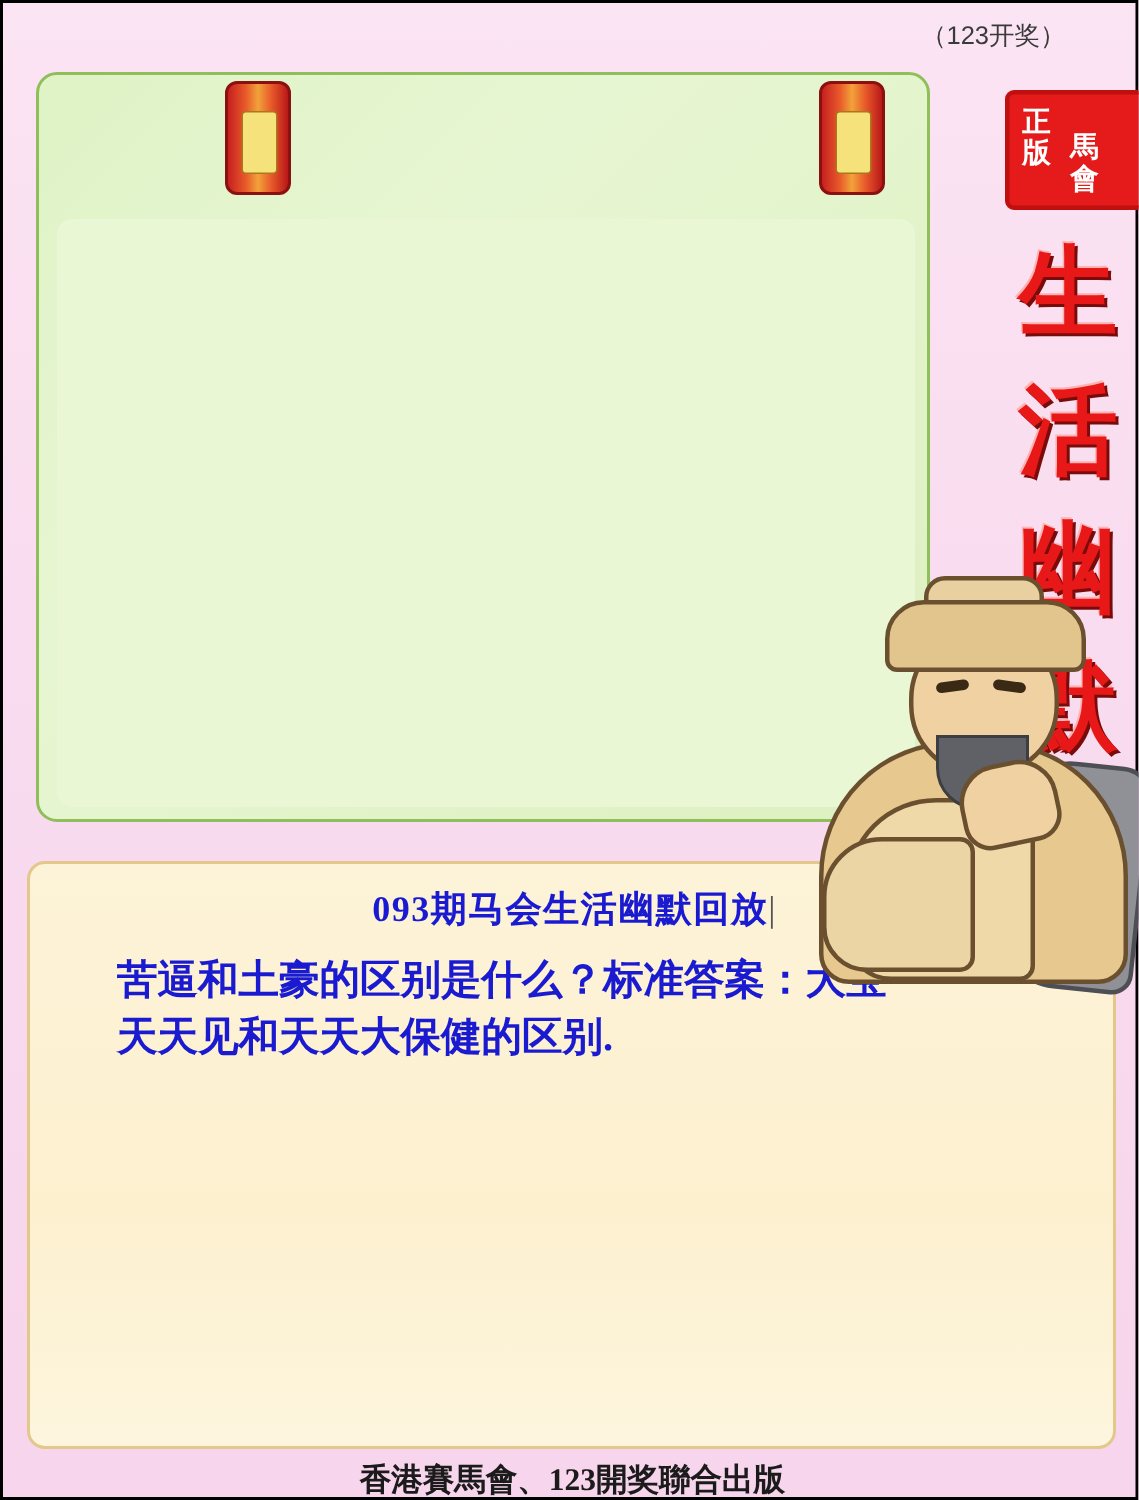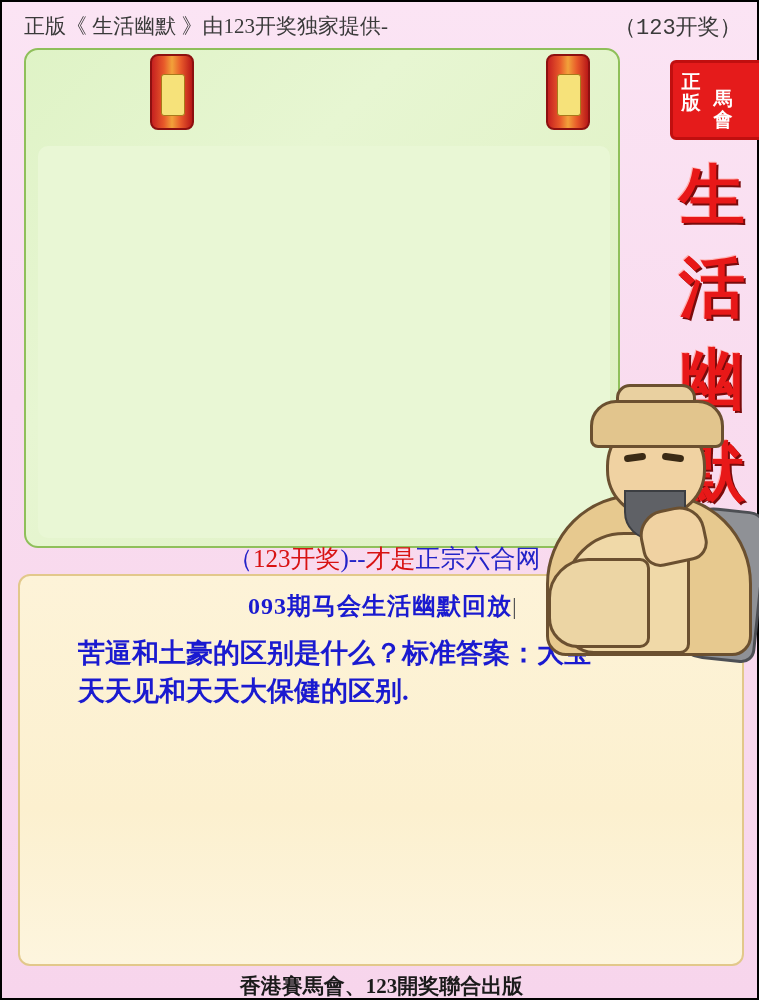--- a/index.html
+++ b/index.html
@@ -35,23 +35,23 @@
     position: absolute;
     left: 22px; top: 2px;
     font-size: 21px;
     color: #3a3a3a;
     font-family: "Liberation Serif", serif;
     white-space: nowrap;
   }
   .top-right {
     position: absolute;
     left: 612px; top: 2px;
-    font-size: 22px;
+    font-size: 17px;
     color: #3a3a3a;
-    font-family: Liberation Mono, monospace;
+    font-family: Liberation Sans, sans-serif;
     white-space: nowrap;
   }
 
   
   .green-panel {
     position: absolute;
     left: 22px; top: 46px;
     width: 596px;
     height: 500px;
     background: linear-gradient(135deg, #dff3c6 0%, #e7f6d2 35%, #ddf0c0 100%);
@@ -324,39 +324,37 @@
     border: 3px solid #6b5030;
     border-radius: 40px 10px 10px 30px;
   }
 </style>
 </head>
 <body>
 
 <div class="page">
 
   <div class="top-bar">
-    <div class="top-left">正版《 生活幽默 》由123开奖独家提供-</div>
     <div class="top-right">（123开奖）</div>
   </div>
 
   <div class="green-panel">
     <div class="green-inner"></div>
   </div>
 
   <div class="scroll-banner">
     <div class="scroll-roll left">
       <div class="knot"></div>
     </div>
     <div class="scroll-roll right">
       <div class="knot"></div>
     </div>
   </div>
 
 
-  <div class="mid-caption"><span class="part-a">（</span><span class="part-b">123开奖</span><span class="part-c">)--</span><span class="part-d">才是</span><span class="part-e">正宗六合网</span></div>
 
   <div class="cream-panel">
     <div class="replay-title"><span>093期马会生活幽默回放</span><span class="caret">|</span></div>
     <div class="replay-text">苦逼和土豪的区别是什么？标准答案：大宝
 天天见和天天大保健的区别.</div>
   </div>
 
   <div class="stamp">
     <div class="s-col s-left">正版</div>
     <div class="s-col s-right">馬會</div>

